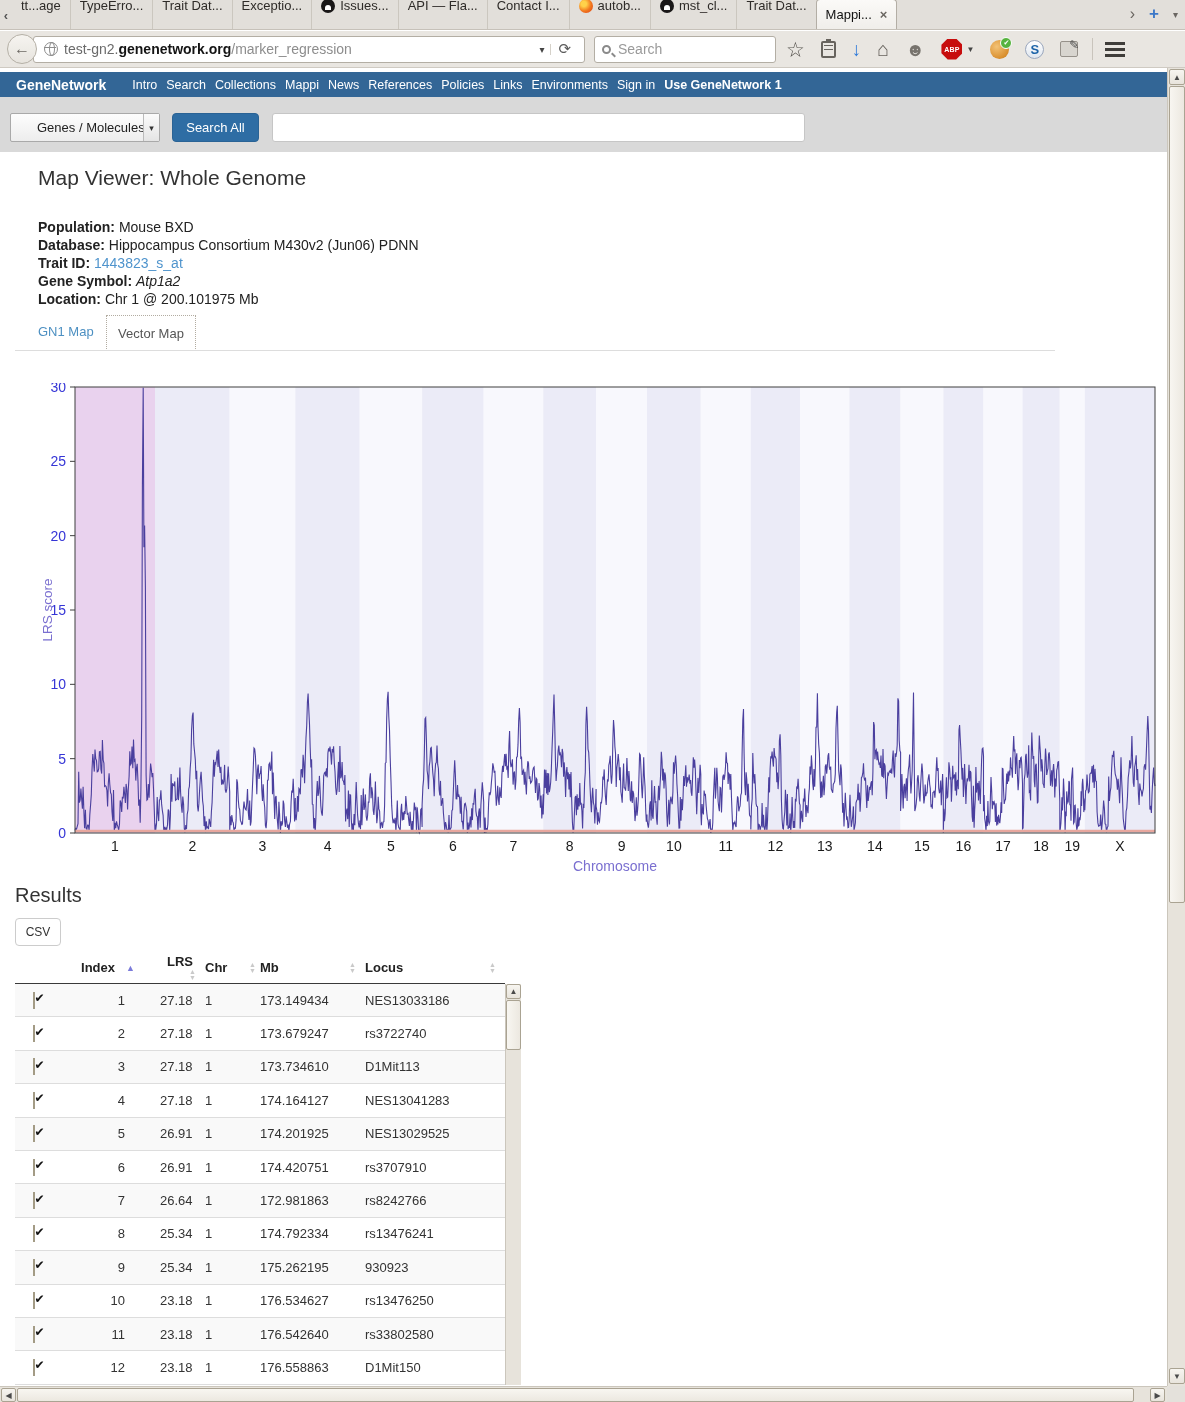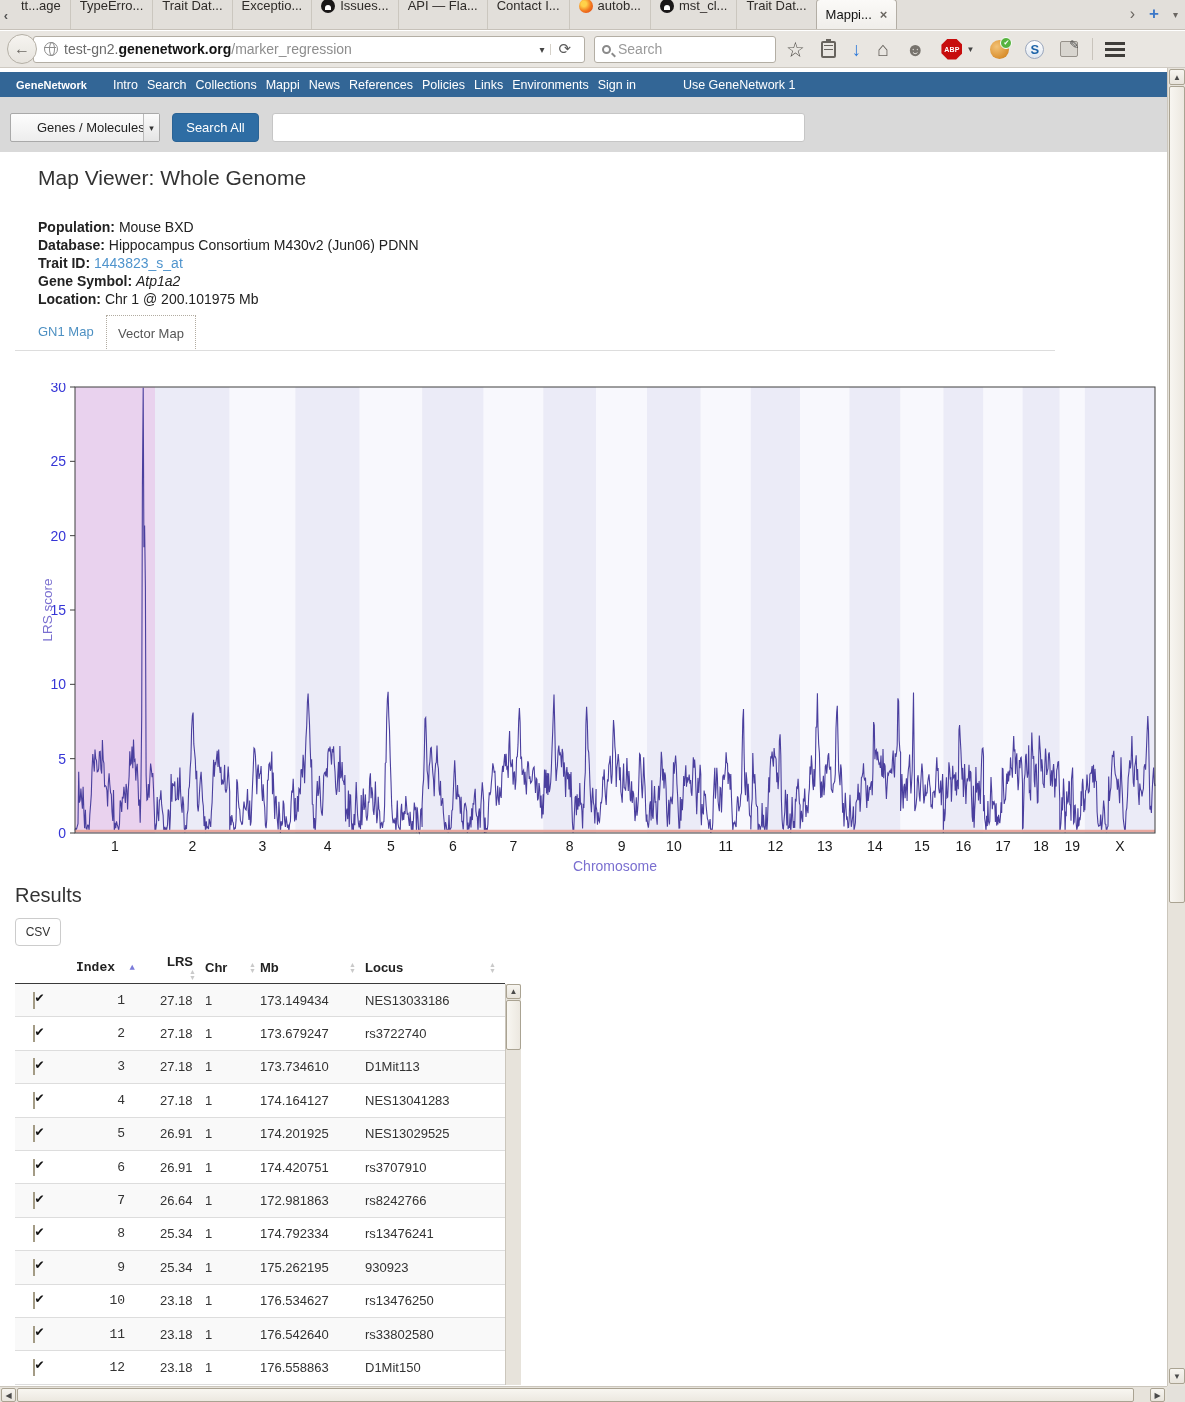--- a/index.html
+++ b/index.html
@@ -51,23 +51,23 @@
   .cookie { width:19px; height:19px; border-radius:50%; background:radial-gradient(circle at 35% 35%, #f3c276, #d98f2e 70%, #b96f1d); position:relative; }
   .cookie::after { content:"✔"; position:absolute; right:-3px; top:-3px; width:10px; height:10px; background:#57b33e; border:1px solid #fff; border-radius:50%; color:#fff; font-size:7px; line-height:9px; text-align:center; }
   .sbadge { width:19px; height:19px; border-radius:50%; background:linear-gradient(#ffffff,#dfe6ef); border:1px solid #9aa7bd; color:#1c63a8; font-weight:bold; font-size:13px; display:flex; align-items:center; justify-content:center; }
   .notes { width:18px; height:16px; background:#d8d5cf; border:1px solid #96918a; border-radius:2px; position:relative; color:#555; }
   .notes::after { content:"✎"; position:absolute; right:-2px; top:-4px; font-size:12px; color:#4a4a4a; }
   .tb-sep { width:1px; height:22px; background:#c9c4bc; margin-left:14px; }
   .hamburger { width:20px; height:15px; margin:0 14px 0 12px; background:linear-gradient(#3f3d3a 0 3px,#fff0 3px 6px,#3f3d3a 6px 9px,#fff0 9px 12px,#3f3d3a 12px 15px); }
 
   
   .gnnav { position:absolute; left:0; top:72px; width:1167px; height:25px; background:#336696; color:#fff; display:flex; align-items:center; font-size:12.5px; }
-  .gn-brand { font-weight:bold; margin:0 26px 0 16px; font-size:11px; }
+  .gn-brand { font-weight:bold; margin:0 26px 0 16px; font-size:14px; }
   .nav-item { margin-right:9px; }
-  .nav-right { font-weight:normal; margin-left:38px; }
+  .nav-right { font-weight:bold; }
 
   .searchband { position:absolute; left:0; top:97px; width:1167px; height:55px; background:#d9d9d9; }
   .gselect { position:absolute; left:10px; top:16px; width:150px; height:29px; background:linear-gradient(#fdfdfd,#ededed); border:1px solid #a9a9a9; border-radius:2px; font-size:13px; color:#222; display:flex; align-items:center; padding-left:26px; }
   .gselect .sel-caret { position:absolute; right:0; top:0; width:16px; height:27px; border-left:1px solid #bbb; display:flex; align-items:center; justify-content:center; font-size:9px; color:#333; background:linear-gradient(#fbfbfb,#e4e4e4); }
   .searchall { position:absolute; left:172px; top:16px; width:87px; height:29px; background:#2e6da4; border:1px solid #2a6395; border-radius:4px; color:#fff; font-size:13px; display:flex; align-items:center; justify-content:center; }
   .ginput { position:absolute; left:272px; top:16px; width:533px; height:29px; background:#fff; border:1px solid #c6c6c6; border-radius:3px; }
 
   .page-title { position:absolute; left:38px; top:166px; font-size:21px; color:#333; }
   .details { position:absolute; left:38px; top:218px; font-size:14px; color:#222; }
   .detail-line { height:18px; line-height:18px; }
@@ -82,21 +82,21 @@
   .chart-wrap { position:absolute; left:0; top:383px; width:1167px; height:492px; }
 
   .results-h { position:absolute; left:15px; top:884px; font-size:20px; color:#333; }
   .csv-btn { position:absolute; left:15px; top:918px; width:46px; height:28px; border:1px solid #ccc; border-radius:4px; background:#fff; font-size:12px; color:#333; display:flex; align-items:center; justify-content:center; }
 
   .rtable-head { position:absolute; left:15px; top:952px; width:490px; height:32px; display:flex; align-items:center; border-bottom:1px solid #3a3a3a; font-size:13px; font-weight:bold; color:#222; }
   .rtable-body { position:absolute; left:15px; top:984px; width:490px; height:401px; overflow:hidden; }
   .rrow { height:33.4px; display:flex; align-items:center; border-bottom:1px solid #ddd; font-size:13px; color:#333; }
   .rrow.odd { background:#f9f9f9; }
   .c1 { width:45px; padding-left:18px; }
-  .c2 { width:75px; text-align:right; padding-right:10px;font-family:Liberation Mono, monospace; }
+  .c2 { width:75px; text-align:right; padding-right:10px; }
   .c3 { width:65px; padding-left:25px;flex-direction:column; }
   .c4 { width:60px; padding-left:5px; }
   .c5 { width:100px; }
   .c6 { width:140px; padding-left:5px; }
   .hcell { display:flex; align-items:center; }
   .hc2 { justify-content:flex-end; padding-right:0; }
   .sort-up { color:#7b7bda; font-size:9px; margin-left:6px; width:14px; }
   .sort-both { display:inline-flex; flex-direction:column; margin-left:auto; margin-right:4px; color:#c9c9c9; font-size:7px; line-height:6px; }
   .cbx { width:13px; height:13px; border:1px solid #a39b85; background:#fff; position:relative; }
   .cbx::after { content:"✔"; position:absolute; left:0.5px; top:-1.5px; font-size:12px; color:#111; }

